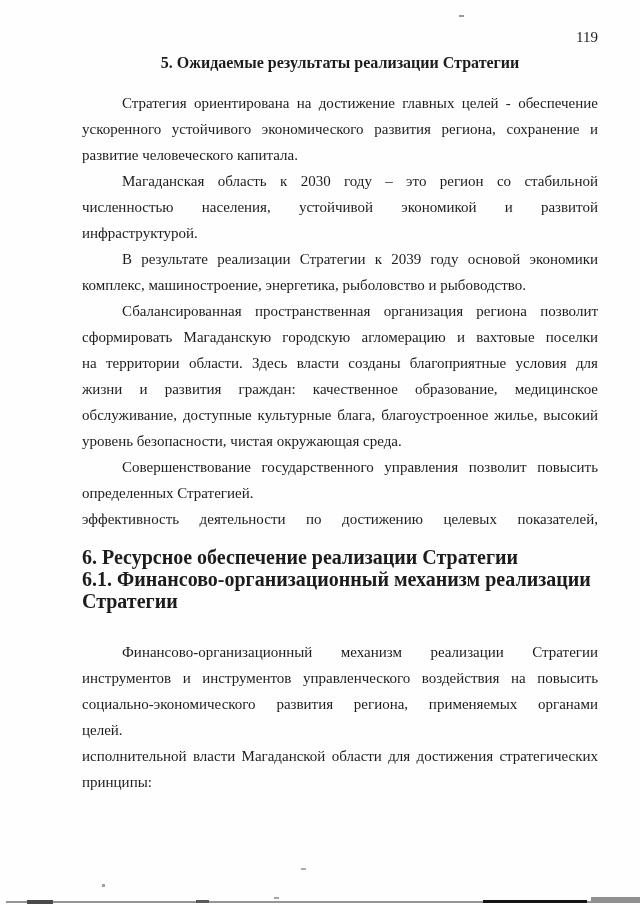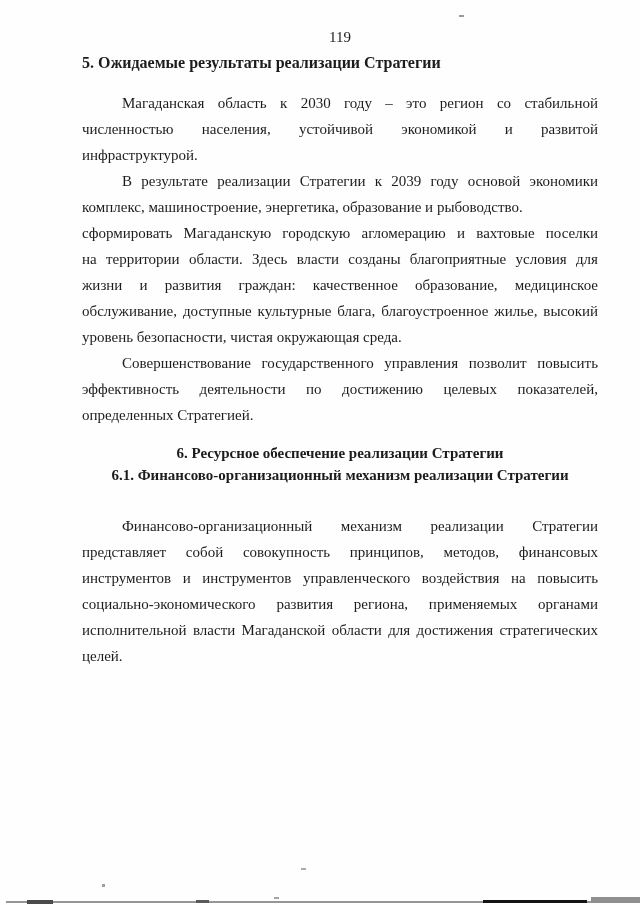--- a/index.html
+++ b/index.html
@@ -17,36 +17,37 @@
     color: #1c1c1c;
   }
   .text-block {
     margin-left: 82px;
     width: 516px;
   }
   .page-number {
     margin-top: 28px;
     font-size: 15px;
     line-height: 18px;
-    text-align: center;
+    text-align: right;
   }
   .heading-5 {
     margin-top: 7px;
     font-size: 16px;
     line-height: 20px;
     font-weight: bold;
+    text-align: center;
   }
   .body-1 { margin-top: 17px; }
   .body-2 { margin-top: 27px; }
   .heading-6-block { margin-top: 14px; }
   .heading-line {
-    font-size: 15px;
+    font-size: 20px;
     line-height: 22px;
     font-weight: bold;
-    text-align: center;
+    text-align: left;
   }
   .paragraph { margin: 0; }
   .line {
     font-size: 15px;
     height: 26px;
     line-height: 26px;
     text-align: justify;
     text-align-last: justify;
     overflow: hidden;
     white-space: nowrap;
@@ -69,57 +70,63 @@
 
 <div class="page">
   <div class="text-block">
 
     <div class="page-number">119</div>
 
     <div class="heading-5">5. Ожидаемые результаты реализации Стратегии</div>
 
     <div class="body-1" id="section5-body">
         <div class="paragraph">
+          <div class="line first">Стратегия ориентирована на достижение главных целей - обеспечение</div>
+          <div class="line">ускоренного устойчивого экономического развития региона, сохранение и</div>
+          <div class="line last">развитие человеческого капитала.</div>
+        </div>
+        <div class="paragraph">
           <div class="line first">Магаданская область к 2030 году – это регион со стабильной</div>
           <div class="line">численностью населения, устойчивой экономикой и развитой</div>
           <div class="line last">инфраструктурой.</div>
         </div>
         <div class="paragraph">
           <div class="line first">В результате реализации Стратегии к 2039 году основой экономики</div>
-          <div class="line last">комплекс, машиностроение, энергетика, образование и рыбоводство.</div>
+          <div class="line last">комплекс, машиностроение, энергетика, рыболовство и рыбоводство.</div>
         </div>
         <div class="paragraph">
+          <div class="line first">Сбалансированная пространственная организация региона позволит</div>
           <div class="line">сформировать Магаданскую городскую агломерацию и вахтовые поселки</div>
           <div class="line">на территории области. Здесь власти созданы благоприятные условия для</div>
           <div class="line">жизни и развития граждан: качественное образование, медицинское</div>
           <div class="line">обслуживание, доступные культурные блага, благоустроенное жилье, высокий</div>
           <div class="line last">уровень безопасности, чистая окружающая среда.</div>
         </div>
         <div class="paragraph">
           <div class="line first">Совершенствование государственного управления позволит повысить</div>
+          <div class="line last">определенных Стратегией.</div>
           <div class="line">эффективность деятельности по достижению целевых показателей,</div>
-          <div class="line last">определенных Стратегией.</div>
         </div>
       </div>
 
     <div class="heading-6-block">
       <div class="heading-line">6. Ресурсное обеспечение реализации Стратегии</div>
       <div class="heading-line">6.1. Финансово-организационный механизм реализации Стратегии</div>
     </div>
 
     <div class="body-2" id="section6-body">
         <div class="paragraph">
           <div class="line first">Финансово-организационный механизм реализации Стратегии</div>
-          <div class="line">представляет собой совокупность принципов, методов, финансовых</div>
           <div class="line">инструментов и инструментов управленческого воздействия на повысить</div>
           <div class="line">социально-экономического развития региона, применяемых органами</div>
+          <div class="line last">целей.</div>
           <div class="line">исполнительной власти Магаданской области для достижения стратегических</div>
-          <div class="line last">целей.</div>
         </div>
         <div class="paragraph">
+          <div class="line last">принципы:</div>
         </div>
       </div>
 
   </div>
 
   <div class="artifact speck-1"></div>
   <div class="artifact speck-2"></div>
   <div class="artifact speck-3"></div>
   <div class="artifact speck-4"></div>
   <div class="artifact scanline-main"></div>

